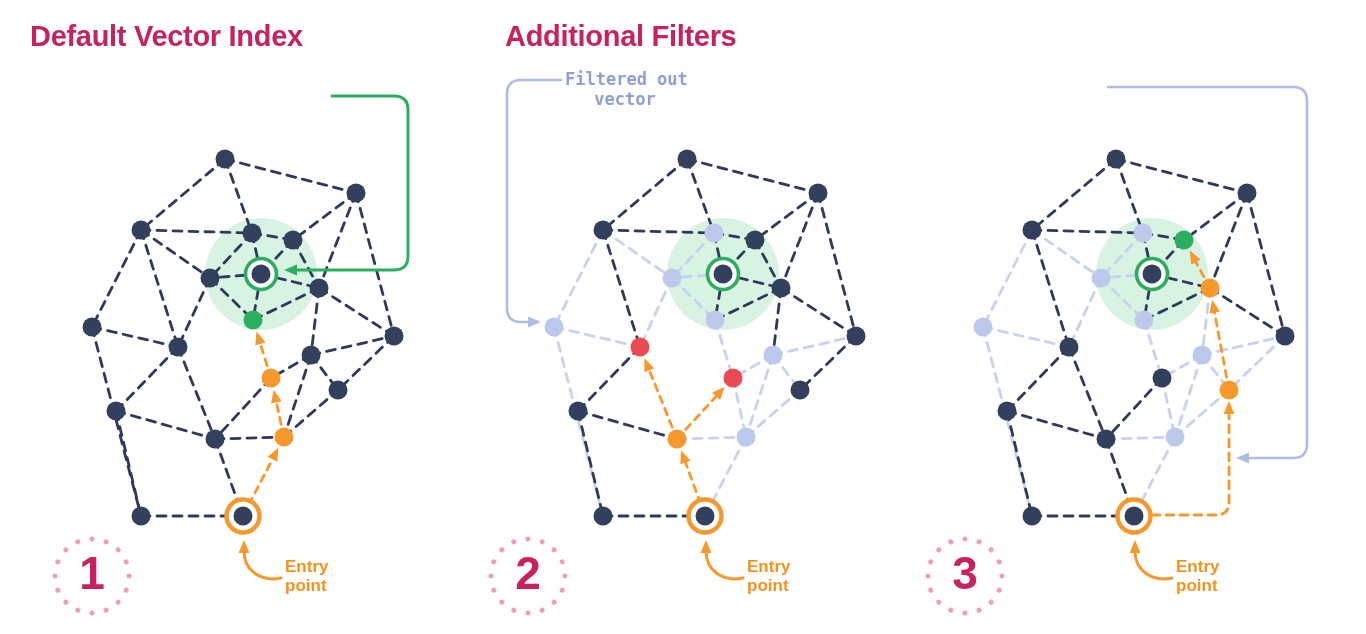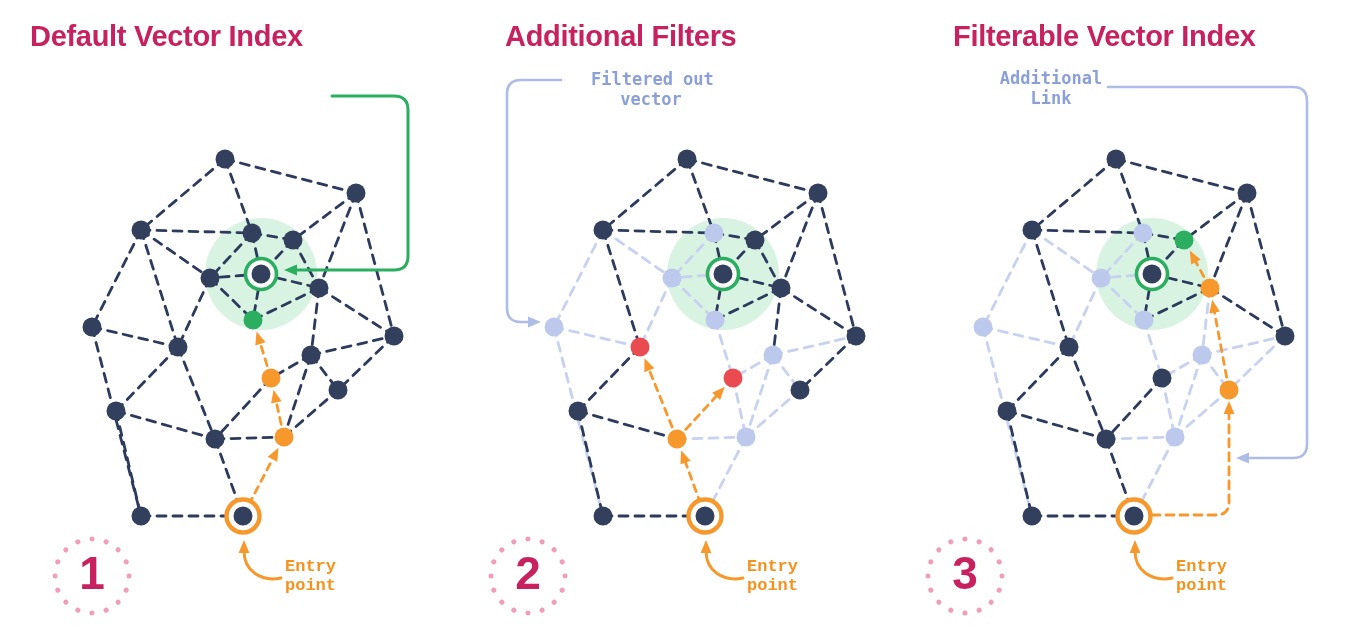--- a/index.html
+++ b/index.html
@@ -5,22 +5,22 @@
   html,body{margin:0;padding:0;background:#fff;}
   #stage{position:relative;width:1366px;height:634px;background:#ffffff;overflow:hidden;
          font-family:"Liberation Sans",sans-serif;}
   #diagram-svg{position:absolute;left:0;top:0;}
   .title{position:absolute;top:20px;margin:0;font-size:29px;font-weight:700;color:#c8215f;letter-spacing:-0.3px;white-space:nowrap;}
   .mono-label{position:absolute;font-family:"DejaVu Sans Mono",monospace;font-weight:700;
               font-size:17px;line-height:20px;text-align:center;white-space:nowrap;}
   .mono-label div{white-space:nowrap;}
   .green-label{color:#2bae60;}
   .lav-label{color:#8ba0d8;}
-  .entry-label{position:absolute;font-family:Liberation Mono, monospace;font-weight:700;
-               font-size:17px;line-height:19px;color:#f5921c;text-align:right;white-space:nowrap;}
+  .entry-label{position:absolute;font-family:Liberation Sans, sans-serif;font-weight:700;
+               font-size:17px;line-height:19px;color:#f5921c;text-align:left;white-space:nowrap;}
   .badge-num{position:absolute;width:80px;text-align:center;font-size:46px;font-weight:700;color:#c8215f;}
 </style>
 </head>
 <body>
 
 <div id="stage">
   <svg id="diagram-svg" width="1366" height="634" viewBox="0 0 1366 634">
       <g>
         <circle cx="261" cy="274" r="56" fill="#d9f3e2"></circle>
         <line x1="225" y1="159" x2="356" y2="193" stroke="#2c3b5d" stroke-width="2.8" stroke-dasharray="9 7" stroke-linecap="round"></line>
@@ -245,29 +245,24 @@
         <circle cx="1106" cy="439" r="9.5" fill="#32405e"></circle>
         <circle cx="1175" cy="437" r="9.5" fill="#bdc9ec"></circle>
         <circle cx="1032" cy="516" r="9.5" fill="#32405e"></circle>
         <circle cx="1134" cy="516" r="9.5" fill="#32405e"></circle>
         <circle cx="965" cy="576" r="37" fill="none" stroke="#f09cbb" stroke-width="5" stroke-dasharray="0.1 14.4" stroke-linecap="round"></circle>
       </g>
     </svg>
 
   <h1 class="title" style="left: 30px;">Default Vector Index</h1>
   <h1 class="title" style="left: 505px;">Additional Filters</h1>
-  <h1 class="title" style="left: 953px;">Filterable Vector Index</h1>
-
-  <div class="mono-label lav-label" style="left: 591px; top: 69px; width: 120px;">
+
+  <div class="mono-label lav-label" style="left: 565px; top: 69px; width: 120px;">
     <div>Filtered out</div>
     <div>vector</div>
-  </div>
-  <div class="mono-label lav-label" style="left: 991px; top: 68px; width: 120px;">
-    <div>Additional</div>
-    <div>Link</div>
   </div>
 
   <div class="entry-label" style="left: 285px; top: 557px;">
     <div>Entry</div>
     <div>point</div>
   </div>
   <div class="entry-label" style="left: 747px; top: 557px;">
     <div>Entry</div>
     <div>point</div>
   </div>

